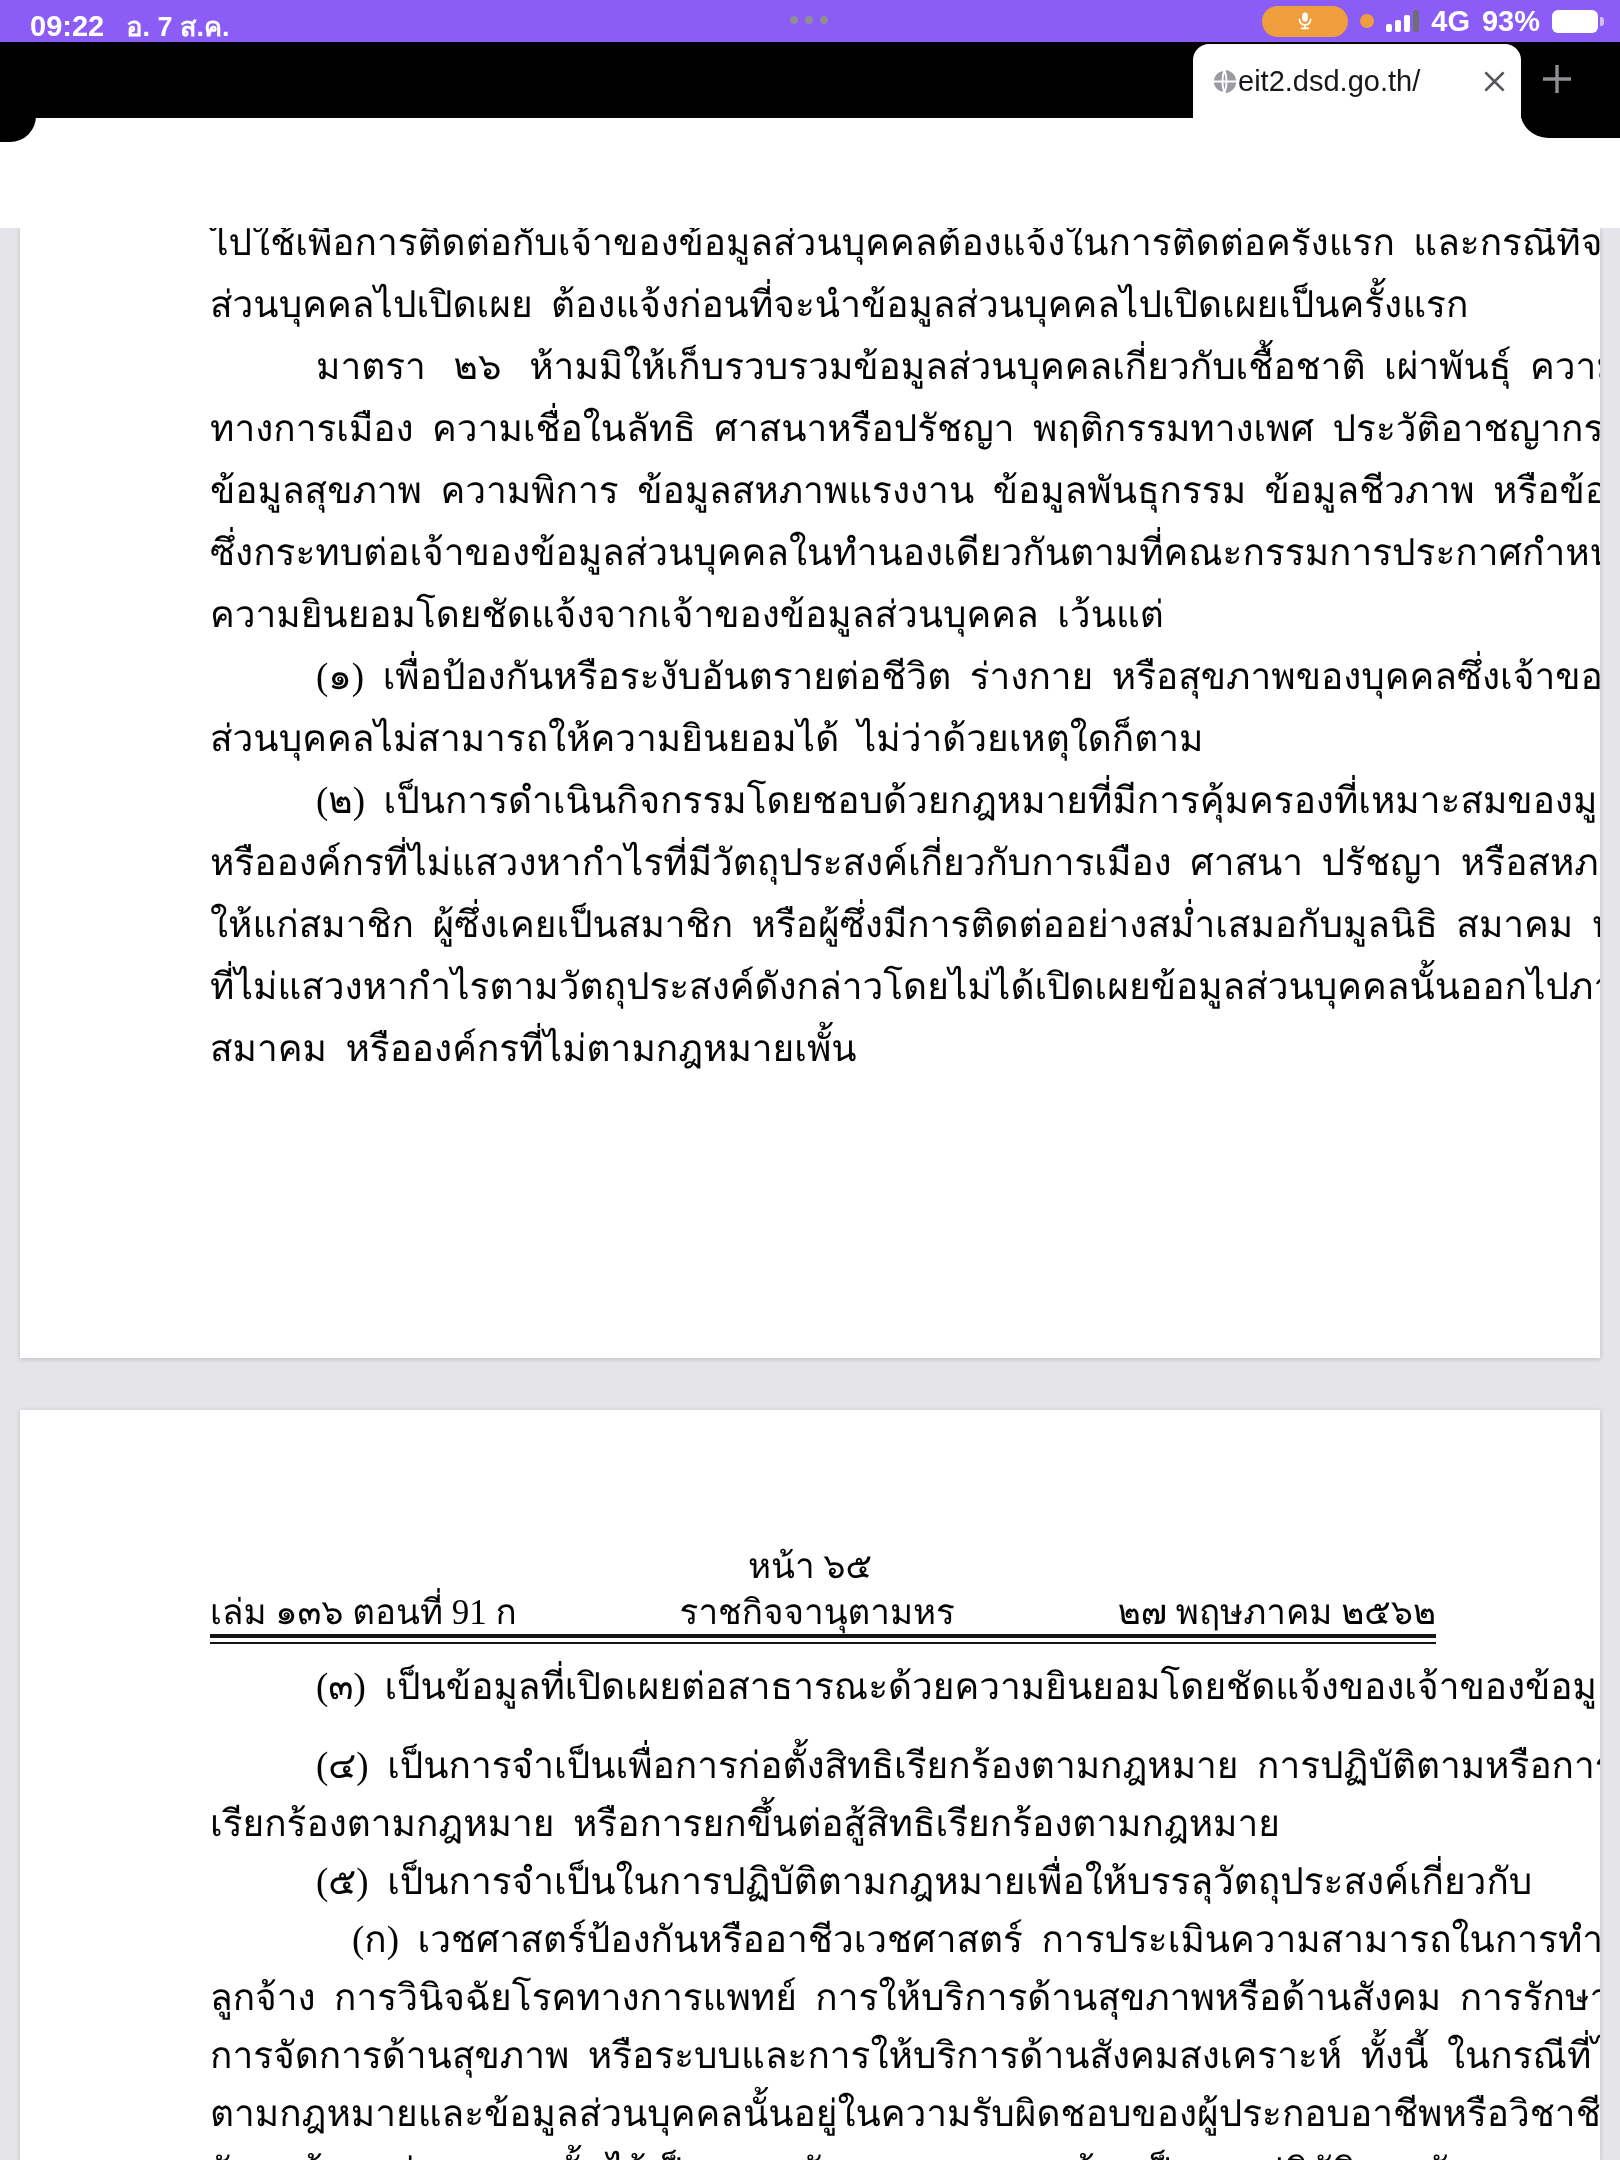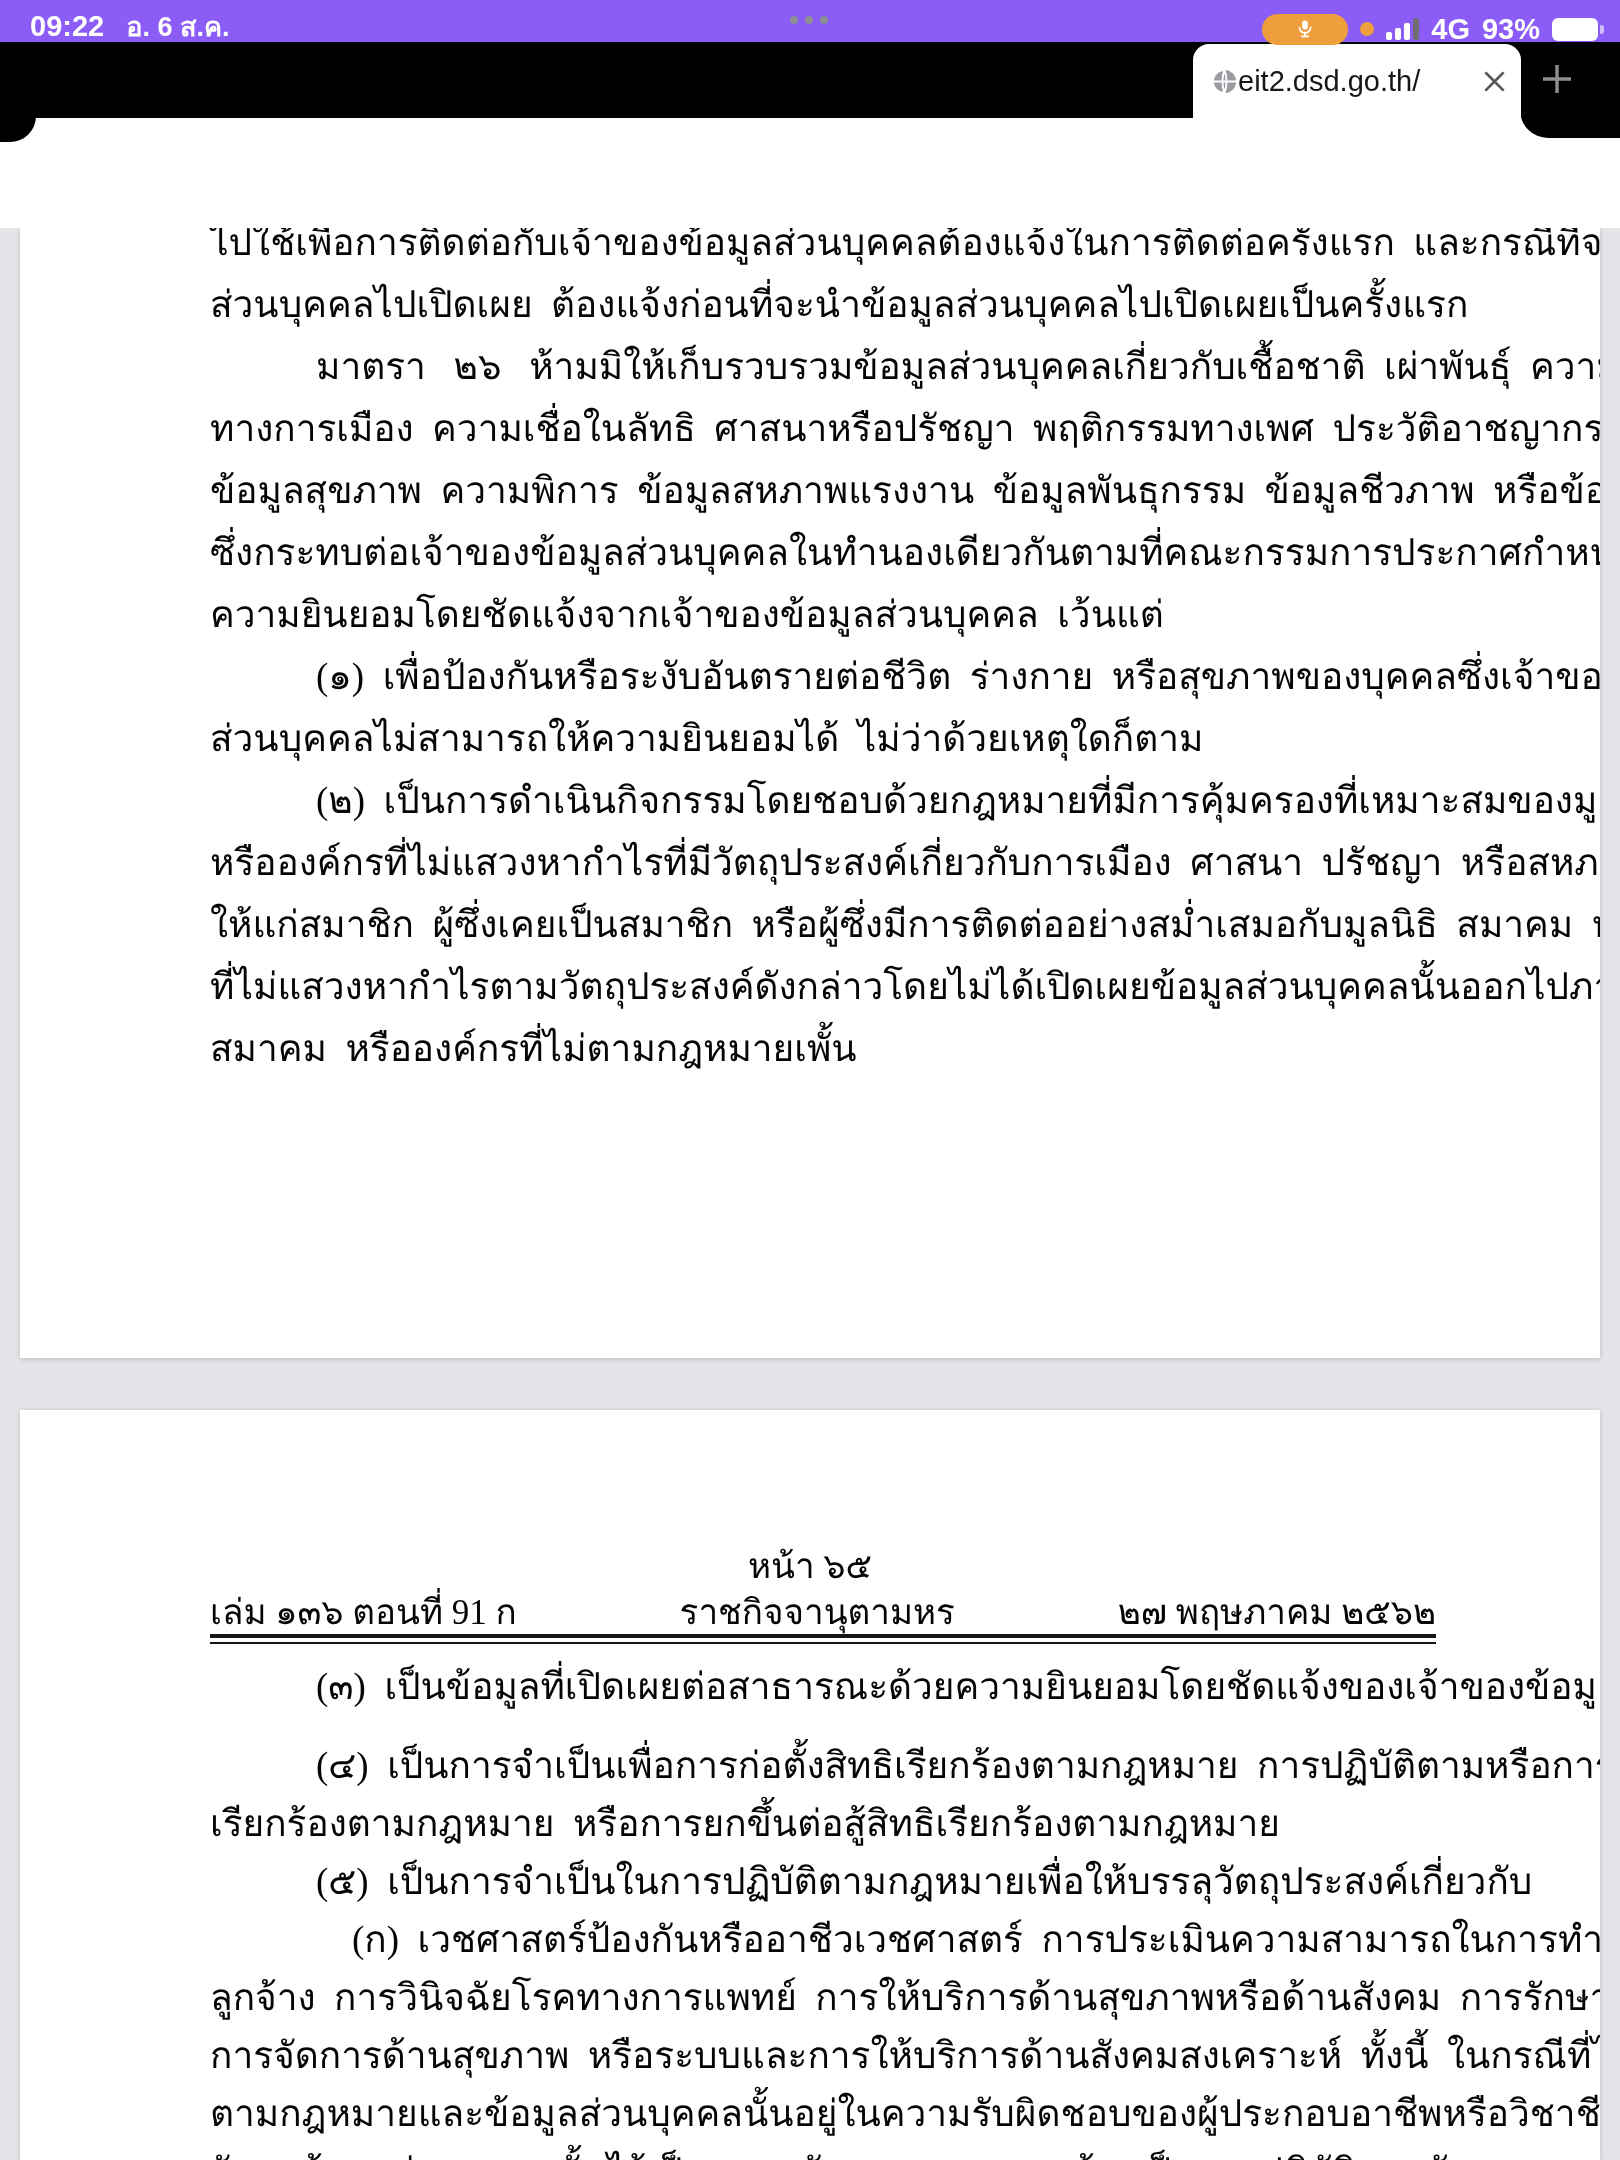--- a/index.html
+++ b/index.html
@@ -6,21 +6,21 @@
   .screen{position:relative;width:1620px;height:2160px;overflow:hidden;
           background:#e4e4e9;font-family:"Liberation Sans",sans-serif;}
 
   
   .statusbar{position:absolute;left:0;top:0;width:1620px;height:42px;background:#8b5cf6;z-index:6;}
   .sb-left{position:absolute;left:30px;top:5px;display:flex;gap:22px;align-items:baseline;color:#fff;}
   .sb-time{font-size:29px;font-weight:700;}
   .sb-date{font-size:27px;font-weight:600;}
   .sb-dots{position:absolute;left:790px;top:16px;display:flex;gap:7px;}
   .sb-dots i{width:8px;height:8px;border-radius:50%;background:#8e8e93;}
-  .sb-right{position:absolute;right:22px;top:12px;height:34px;display:flex;align-items:center;gap:12px;color:#fff;}
+  .sb-right{position:absolute;right:22px;top:4px;height:34px;display:flex;align-items:center;gap:12px;color:#fff;}
   .mic-pill{width:86px;height:31px;border-radius:16px;background:#ee9e3c;display:flex;align-items:center;justify-content:center;}
   .orange-dot{width:14px;height:14px;border-radius:50%;background:#ee9e3c;}
   .sigbars{display:flex;align-items:flex-end;gap:3px;height:22px;}
   .sigbars i{width:6px;border-radius:2px;background:#fff;}
   .sigbars i:nth-child(1){height:8px;}.sigbars i:nth-child(2){height:12px;}
   .sigbars i:nth-child(3){height:17px;}.sigbars i:nth-child(4){height:22px;background:#6f6f73;}
   .sb-net{font-size:29px;font-weight:600;}
   .battery{position:relative;width:46px;height:23px;background:#fff;border-radius:6px;}
   .battery:after{content:"";position:absolute;right:-6px;top:7px;width:4px;height:9px;background:#fff;
                  border-radius:0 3px 3px 0;opacity:.6;}
@@ -193,21 +193,21 @@
   </div>
   <div class="nav-ico" style="left:1520px;top:118px;width:76px;gap:9px;">
     <i style="width:10px;height:10px;border-radius:50%;background:#7e8084;"></i>
     <i style="width:10px;height:10px;border-radius:50%;background:#7e8084;"></i>
     <i style="width:10px;height:10px;border-radius:50%;background:#7e8084;"></i>
   </div>
 
   <div class="statusbar">
     <div class="sb-left">
       <span class="sb-time">09:22</span>
-      <span class="sb-date">อ. 6 ส.ค.</span>
+      <span class="sb-date">อ. 7 ส.ค.</span>
     </div>
     <div class="sb-dots">
         <i></i>
         <i></i>
         <i></i>
       </div>
     <div class="sb-right">
       <span class="mic-pill">
         <svg width="18" height="24" viewBox="0 0 32 34">
           <rect x="11" y="2" width="10" height="16" rx="5" fill="#fff"></rect>

